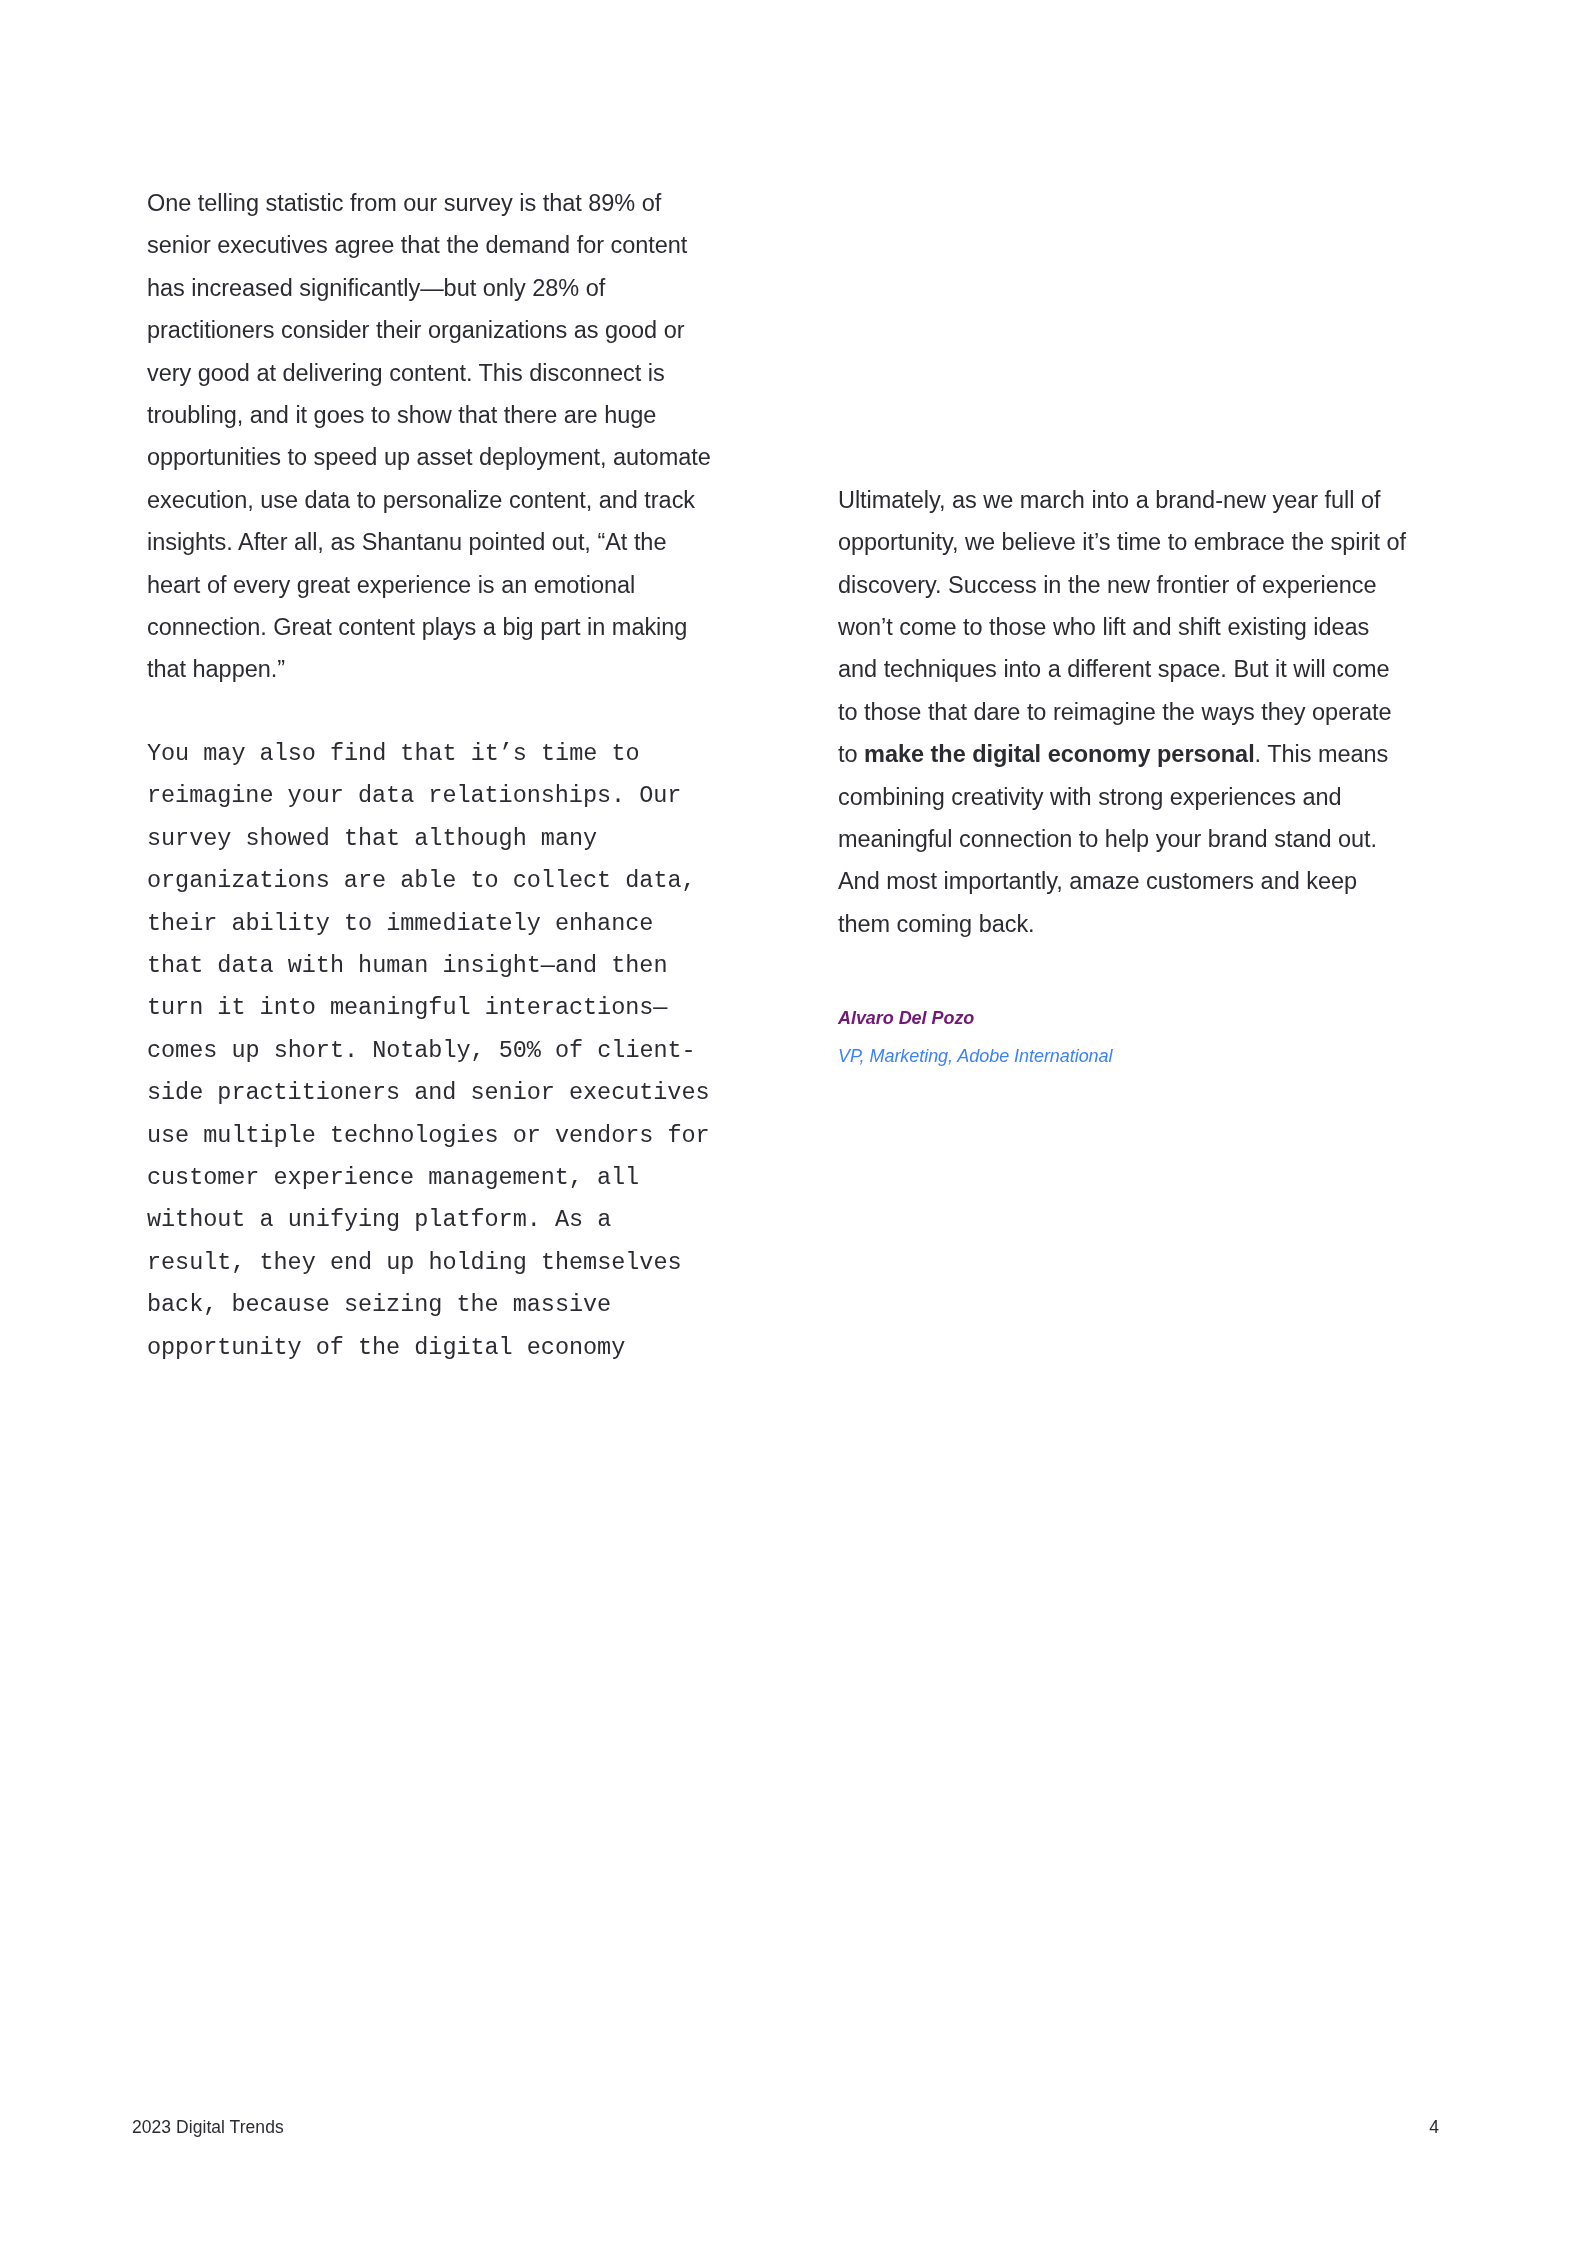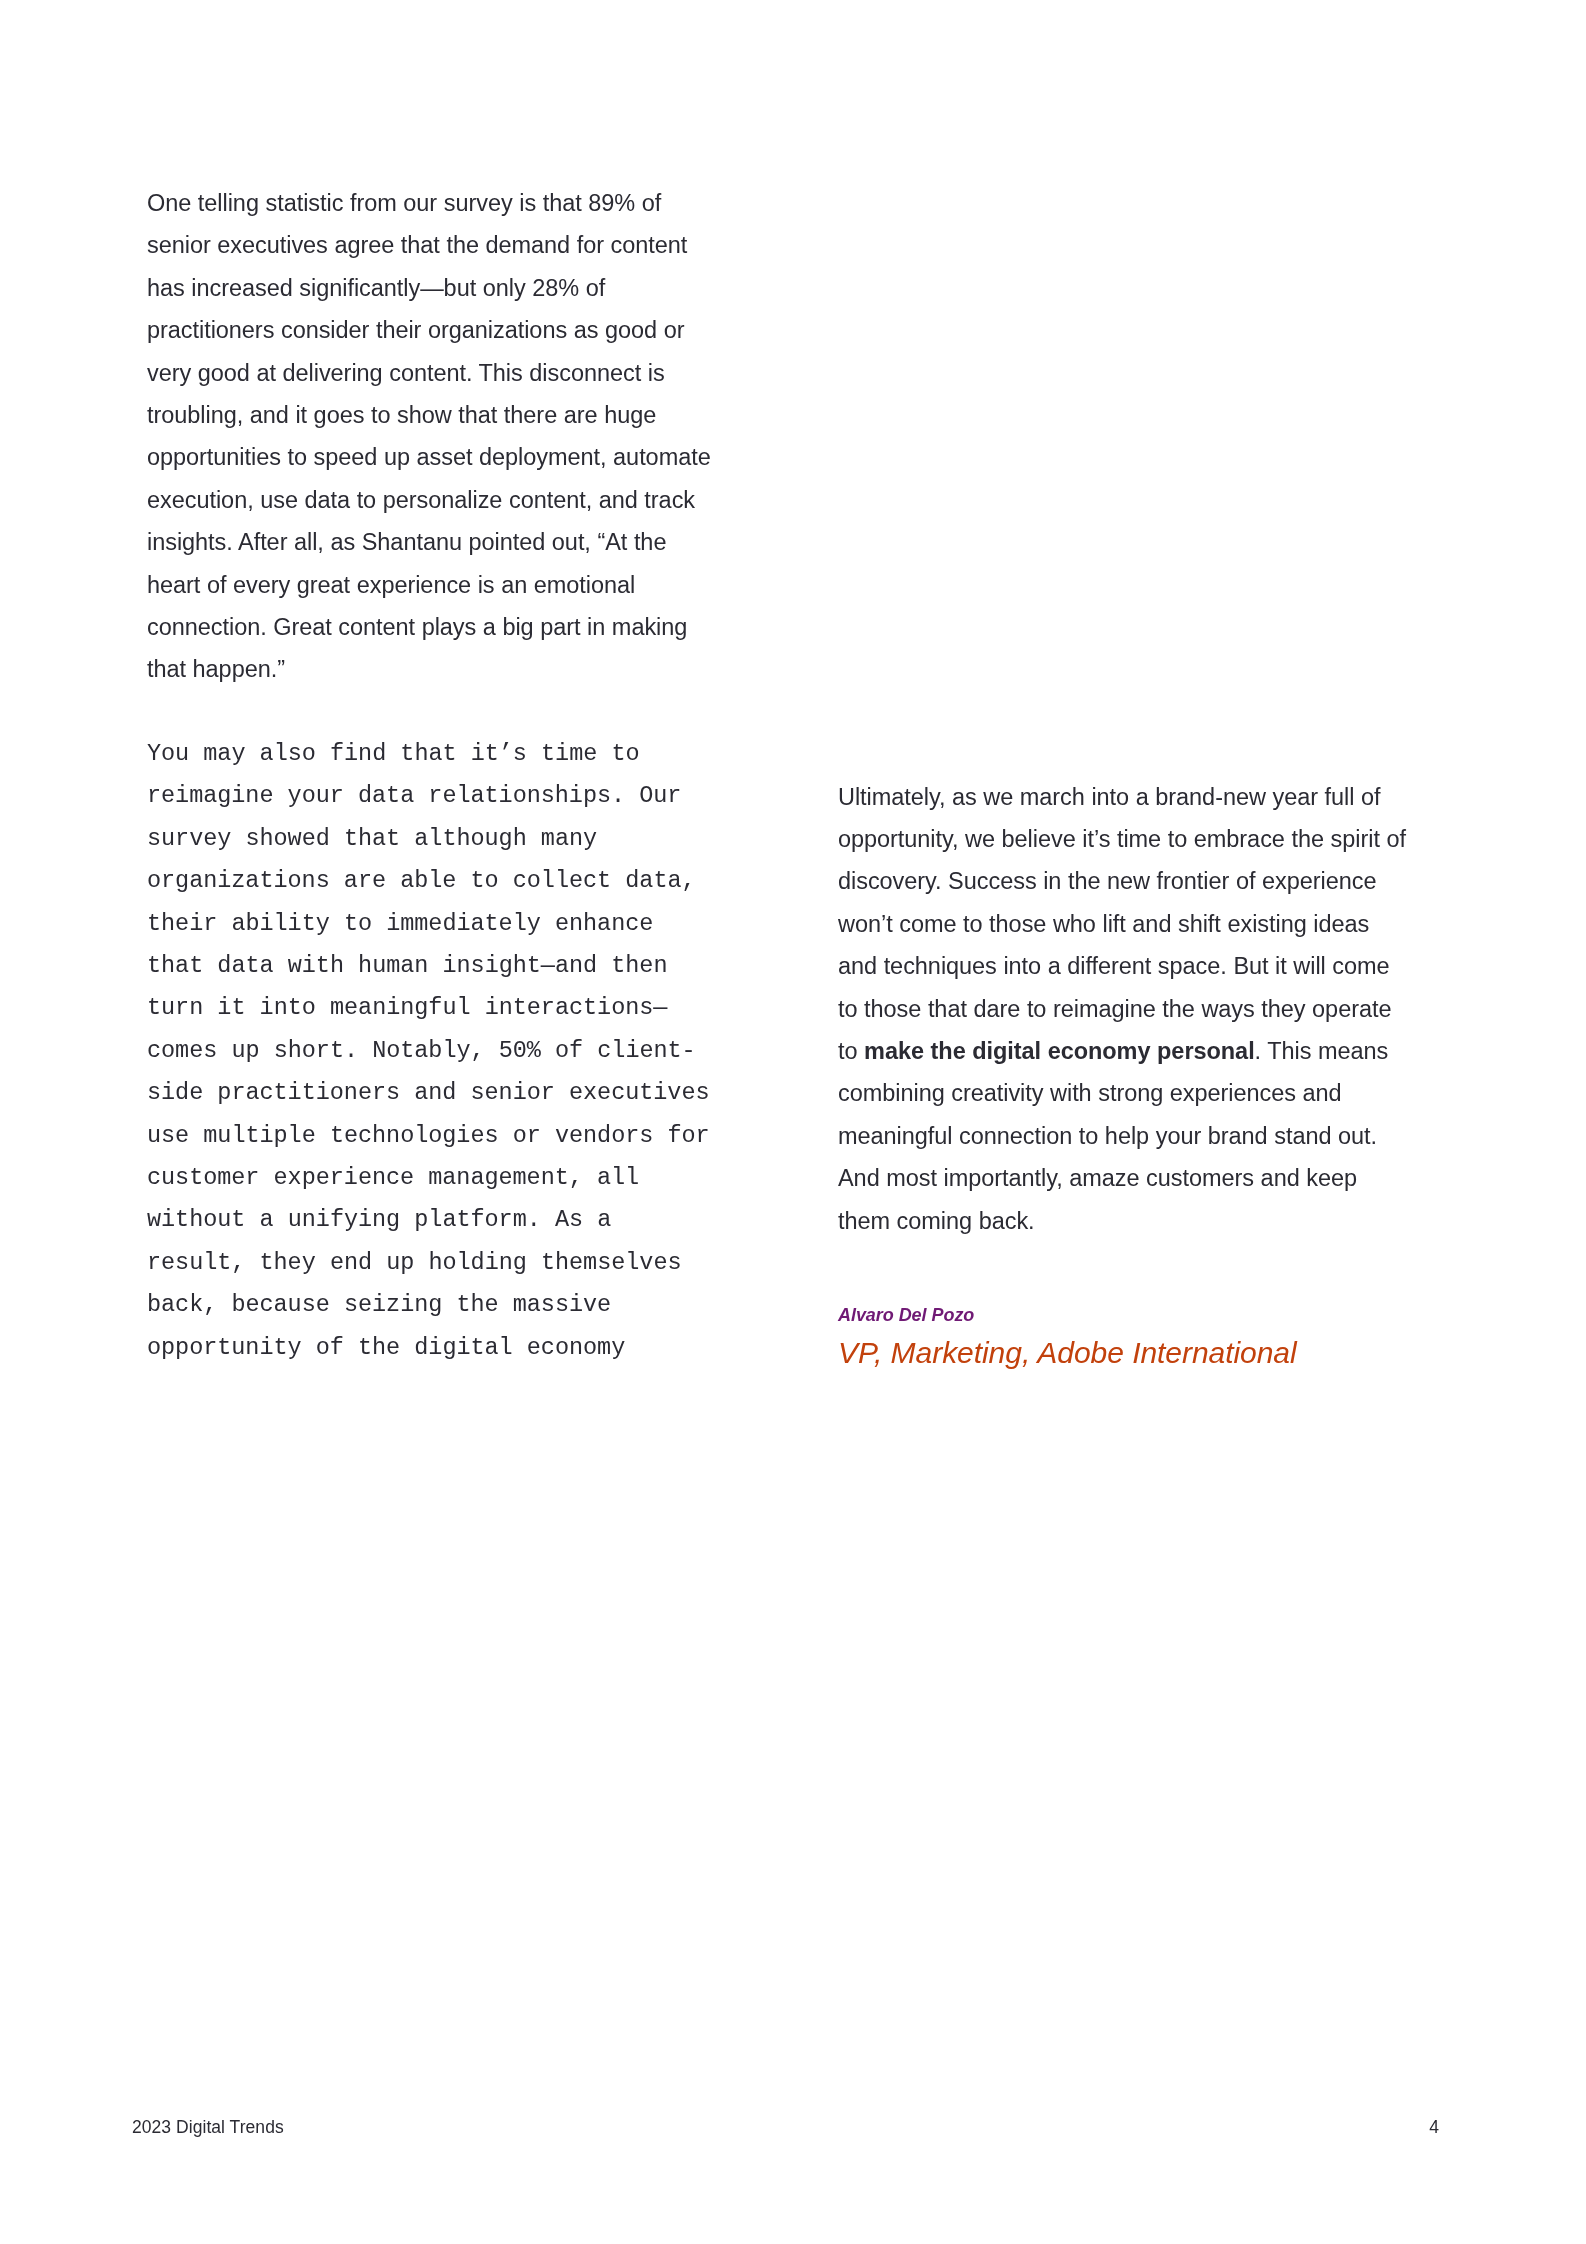--- a/index.html
+++ b/index.html
@@ -26,21 +26,21 @@
 
   
   .columns {
     position: absolute;
     left: 147px;
     top: 182px;
     width: 1265px;
     display: flex;
     flex-direction: row;
     gap: 117px;
-    align-items: flex-end;
+    align-items: center;
   }
   .col {
     width: 574px;
     flex: 0 0 574px;
   }
 
   p.body {
     margin: 0 0 42px 0;
     font-size: 23.5px;
     line-height: 42.4px;
@@ -63,24 +63,24 @@
   }
   .sig-name {
     font-size: 18px;
     line-height: 32px;
     font-weight: 700;
     color: #701a75;
     letter-spacing: -0.05px;
     font-style: italic;
   }
   .sig-title {
-    font-size: 30px;
+    font-size: 18px;
     line-height: 32px;
     font-style: italic;
-    color: #c2410c;
+    color: #3b82f6;
     letter-spacing: -0.05px;
     margin-top: 6px;
   }
 
   
   .footer {
     position: absolute;
     left: 132px;
     right: 147px;
     top: 2107px;

